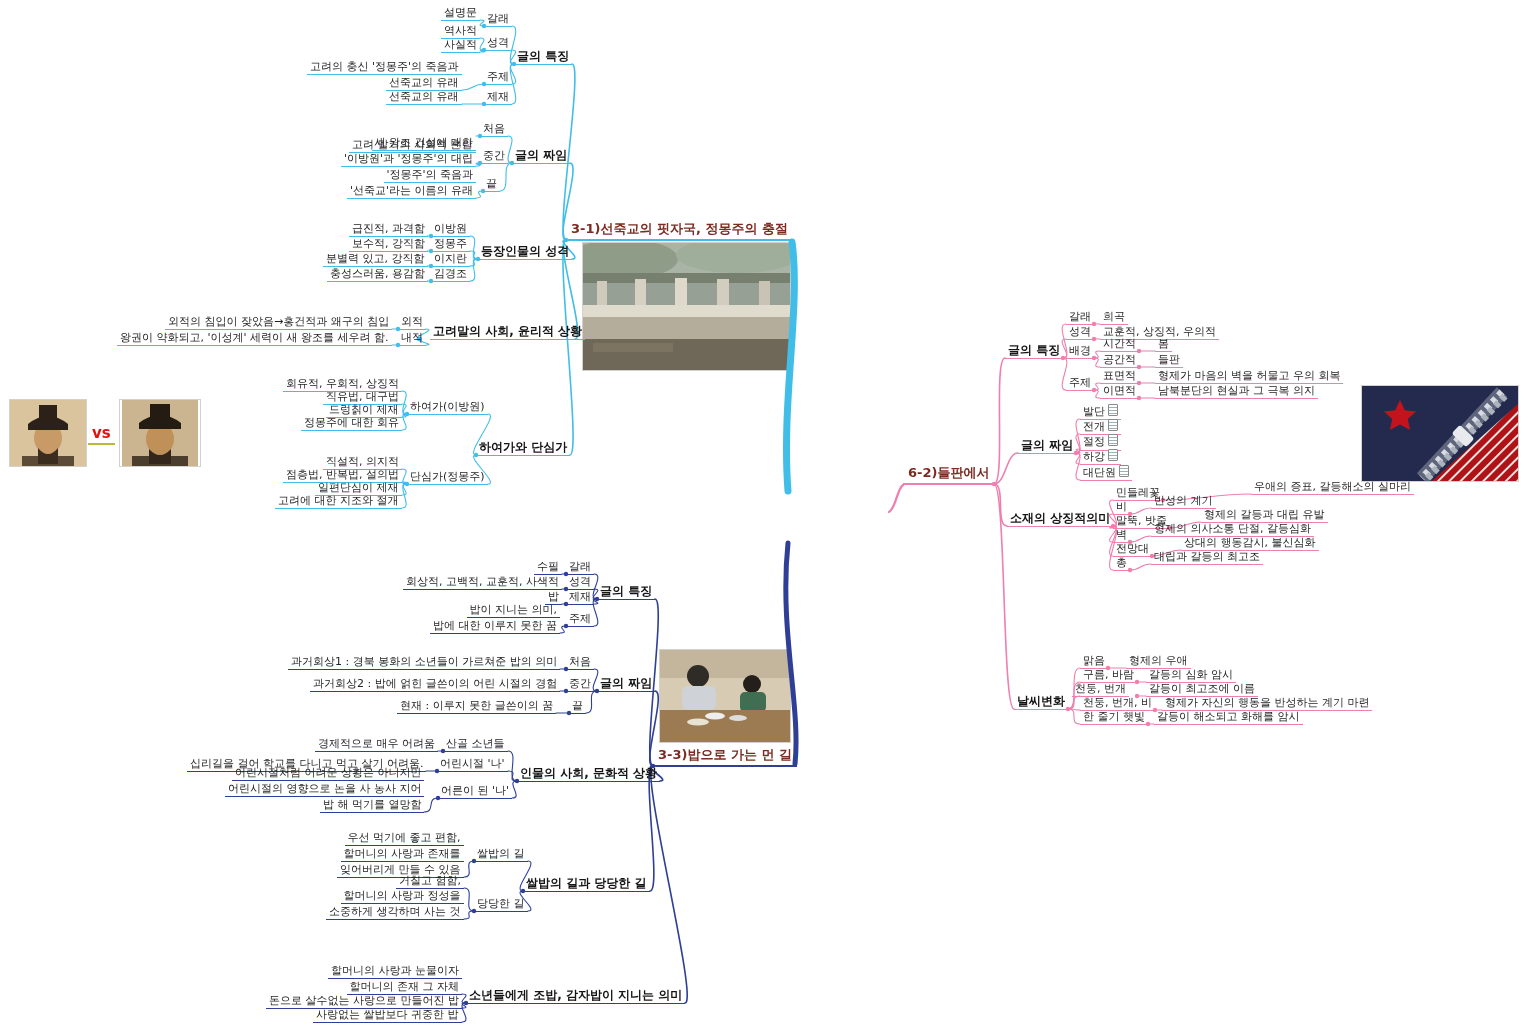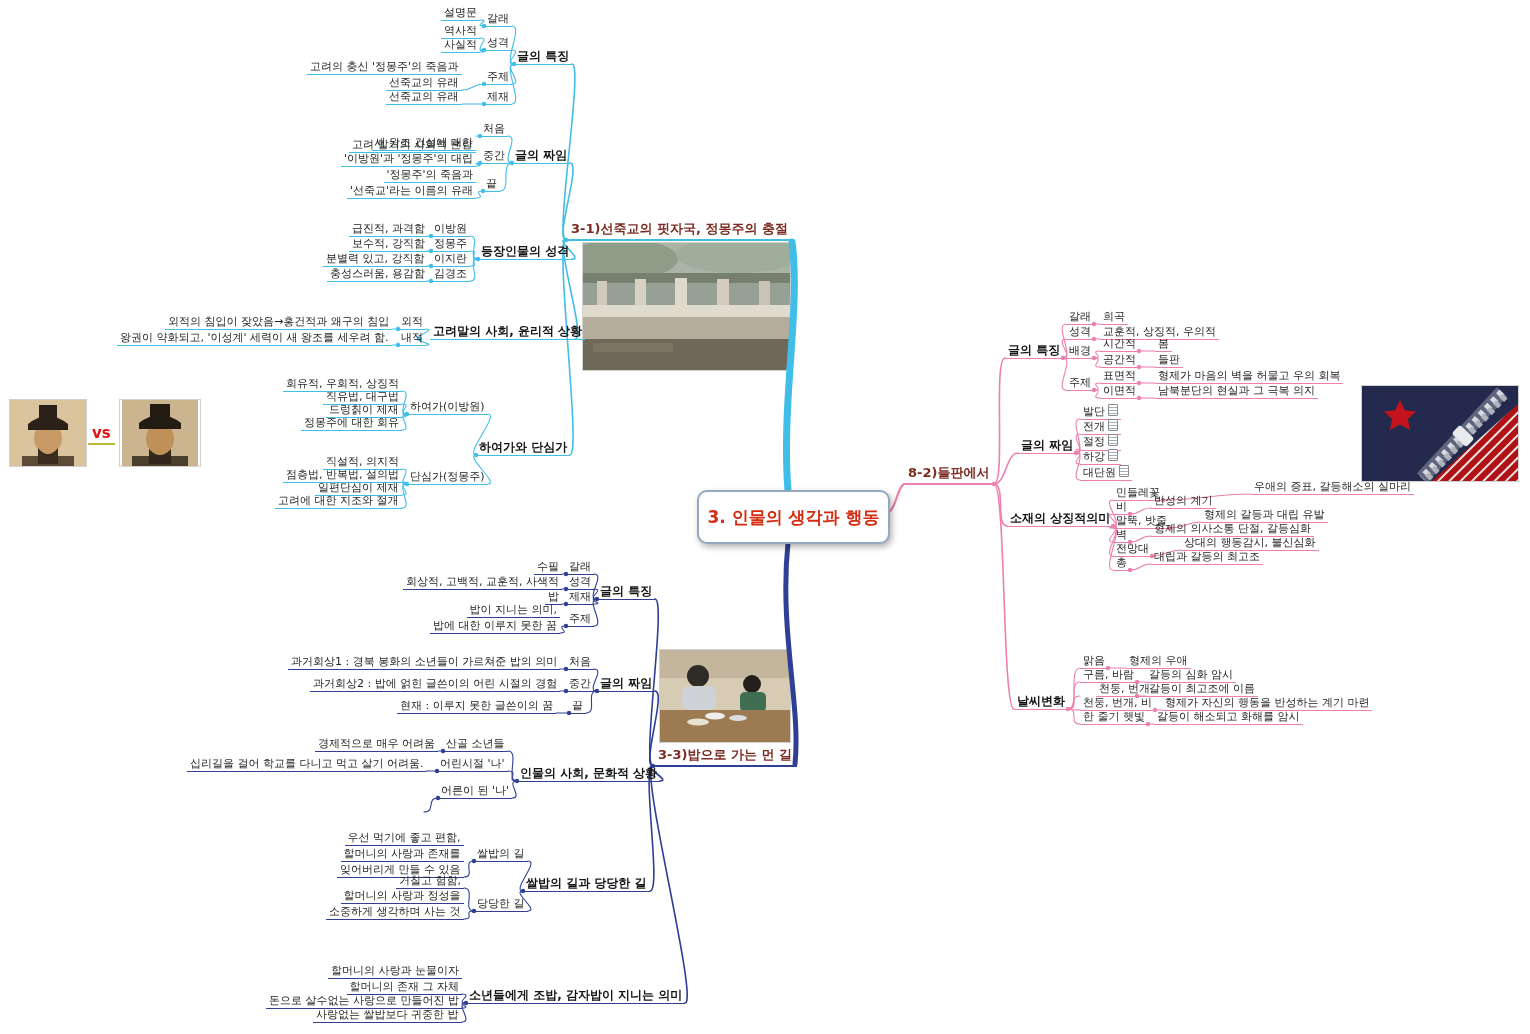--- a/index.html
+++ b/index.html
@@ -291,23 +291,20 @@
       <circle cx="517" cy="781" r="2.2" fill="#2e3f95"></circle>
       <circle cx="443" cy="751" r="2.2" fill="#2e3f95"></circle>
       <circle cx="437" cy="771" r="2.2" fill="#2e3f95"></circle>
       <circle cx="438" cy="798" r="2.2" fill="#2e3f95"></circle>
       <circle cx="523" cy="891" r="2.2" fill="#2e3f95"></circle>
       <circle cx="474" cy="861" r="2.2" fill="#2e3f95"></circle>
       <circle cx="474" cy="911" r="2.2" fill="#2e3f95"></circle>
       <circle cx="466" cy="1003" r="2.2" fill="#2e3f95"></circle>
     </svg>
 
-  <div id="title-box">
-    <span>3. 인물의 생각과 행동</span>
-  </div>
 
 <div class="node side-left blabel" style="left: 566px; top: 220px;">
       <span class="line" style="border-bottom-color: rgb(65, 190, 232);">3-1)선죽교의 핏자국, 정몽주의 충절</span>
     </div>
     <div class="node side-left topic" style="left: 514px; top: 48px;">
       <span class="line" style="border-bottom-color: rgb(65, 190, 232);">글의 특징</span>
     </div>
     <div class="node side-left" style="left: 484px; top: 11px;">
       <span class="line" style="border-bottom-color: rgb(65, 190, 232);">갈래</span>
     </div>
@@ -428,21 +425,21 @@
     <div class="node side-left" style="left: 283px; top: 467px;">
       <span class="line" style="border-bottom-color: rgb(65, 190, 232);">점층법, 반복법, 설의법</span>
     </div>
     <div class="node side-left" style="left: 315px; top: 480px;">
       <span class="line" style="border-bottom-color: rgb(65, 190, 232);">일편단심이 제재</span>
     </div>
     <div class="node side-left" style="left: 275px; top: 493px;">
       <span class="line" style="border-bottom-color: rgb(65, 190, 232);">고려에 대한 지조와 절개</span>
     </div>
     <div class="node side-right blabel" style="left: 903px; top: 464px;">
-      <span class="line" style="border-bottom-color: rgb(238, 127, 174);">8-2)들판에서</span>
+      <span class="line" style="border-bottom-color: rgb(238, 127, 174);">6-2)들판에서</span>
     </div>
     <div class="node side-right topic" style="left: 1005px; top: 342px;">
       <span class="line" style="border-bottom-color: rgb(238, 127, 174);">글의 특징</span>
     </div>
     <div class="node side-right" style="left: 1066px; top: 309px;">
       <span class="line" style="border-bottom-color: rgb(238, 127, 174);">갈래</span>
     </div>
     <div class="node side-right" style="left: 1100px; top: 309px;">
       <span class="line" style="border-bottom-color: rgb(238, 127, 174);">희곡</span>
     </div>
@@ -547,21 +544,21 @@
     </div>
     <div class="node side-right" style="left: 1126px; top: 653px;">
       <span class="line" style="border-bottom-color: rgb(238, 127, 174);">형제의 우애</span>
     </div>
     <div class="node side-right" style="left: 1080px; top: 667px;">
       <span class="line" style="border-bottom-color: rgb(238, 127, 174);">구름, 바람</span>
     </div>
     <div class="node side-right" style="left: 1146px; top: 667px;">
       <span class="line" style="border-bottom-color: rgb(238, 127, 174);">갈등의 심화 암시</span>
     </div>
-    <div class="node side-right" style="left: 1096px; top: 681px;">
+    <div class="node side-right" style="left: 1072px; top: 681px;">
       <span class="line" style="border-bottom-color: rgb(238, 127, 174);">천둥, 번개</span>
     </div>
     <div class="node side-right" style="left: 1146px; top: 681px;">
       <span class="line" style="border-bottom-color: rgb(238, 127, 174);">갈등이 최고조에 이름</span>
     </div>
     <div class="node side-right" style="left: 1080px; top: 695px;">
       <span class="line" style="border-bottom-color: rgb(238, 127, 174);">천둥, 번개, 비</span>
     </div>
     <div class="node side-right" style="left: 1162px; top: 695px;">
       <span class="line" style="border-bottom-color: rgb(238, 127, 174);">형제가 자신의 행동을 반성하는 계기 마련</span>
@@ -634,20 +631,25 @@
       <span class="line" style="border-bottom-color: rgb(46, 63, 149);">경제적으로 매우 어려움</span>
     </div>
     <div class="node side-left" style="left: 437px; top: 756px;">
       <span class="line" style="border-bottom-color: rgb(46, 63, 149);">어린시절 '나'</span>
     </div>
     <div class="node side-left" style="left: 187px; top: 756px;">
       <span class="line" style="border-bottom-color: rgb(46, 63, 149);">십리길을 걸어 학교를 다니고 먹고 살기 어려움.</span>
     </div>
     <div class="node side-left" style="left: 438px; top: 783px;">
       <span class="line" style="border-bottom-color: rgb(46, 63, 149);">어른이 된 '나'</span>
+    </div>
+    <div class="node side-left" style="left: 225px; top: 765px;">
+      <span class="line" style="border-bottom-color: rgb(46, 63, 149);">어린시절처럼 어려운 상황은 아니지만</span>
+      <span class="line" style="border-bottom-color: rgb(46, 63, 149);">어린시절의 영향으로 논을 사 농사 지어</span>
+      <span class="line" style="border-bottom-color: rgb(46, 63, 149);">밥 해 먹기를 열망함</span>
     </div>
     <div class="node side-left topic" style="left: 523px; top: 875px;">
       <span class="line" style="border-bottom-color: rgb(46, 63, 149);">쌀밥의 길과 당당한 길</span>
     </div>
     <div class="node side-left" style="left: 474px; top: 846px;">
       <span class="line" style="border-bottom-color: rgb(46, 63, 149);">쌀밥의 길</span>
     </div>
     <div class="node side-left" style="left: 337px; top: 830px;">
       <span class="line" style="border-bottom-color: rgb(46, 63, 149); text-align: center;">우선 먹기에 좋고 편함,</span>
       <span class="line" style="border-bottom-color: rgb(46, 63, 149);">할머니의 사랑과 존재를</span>

